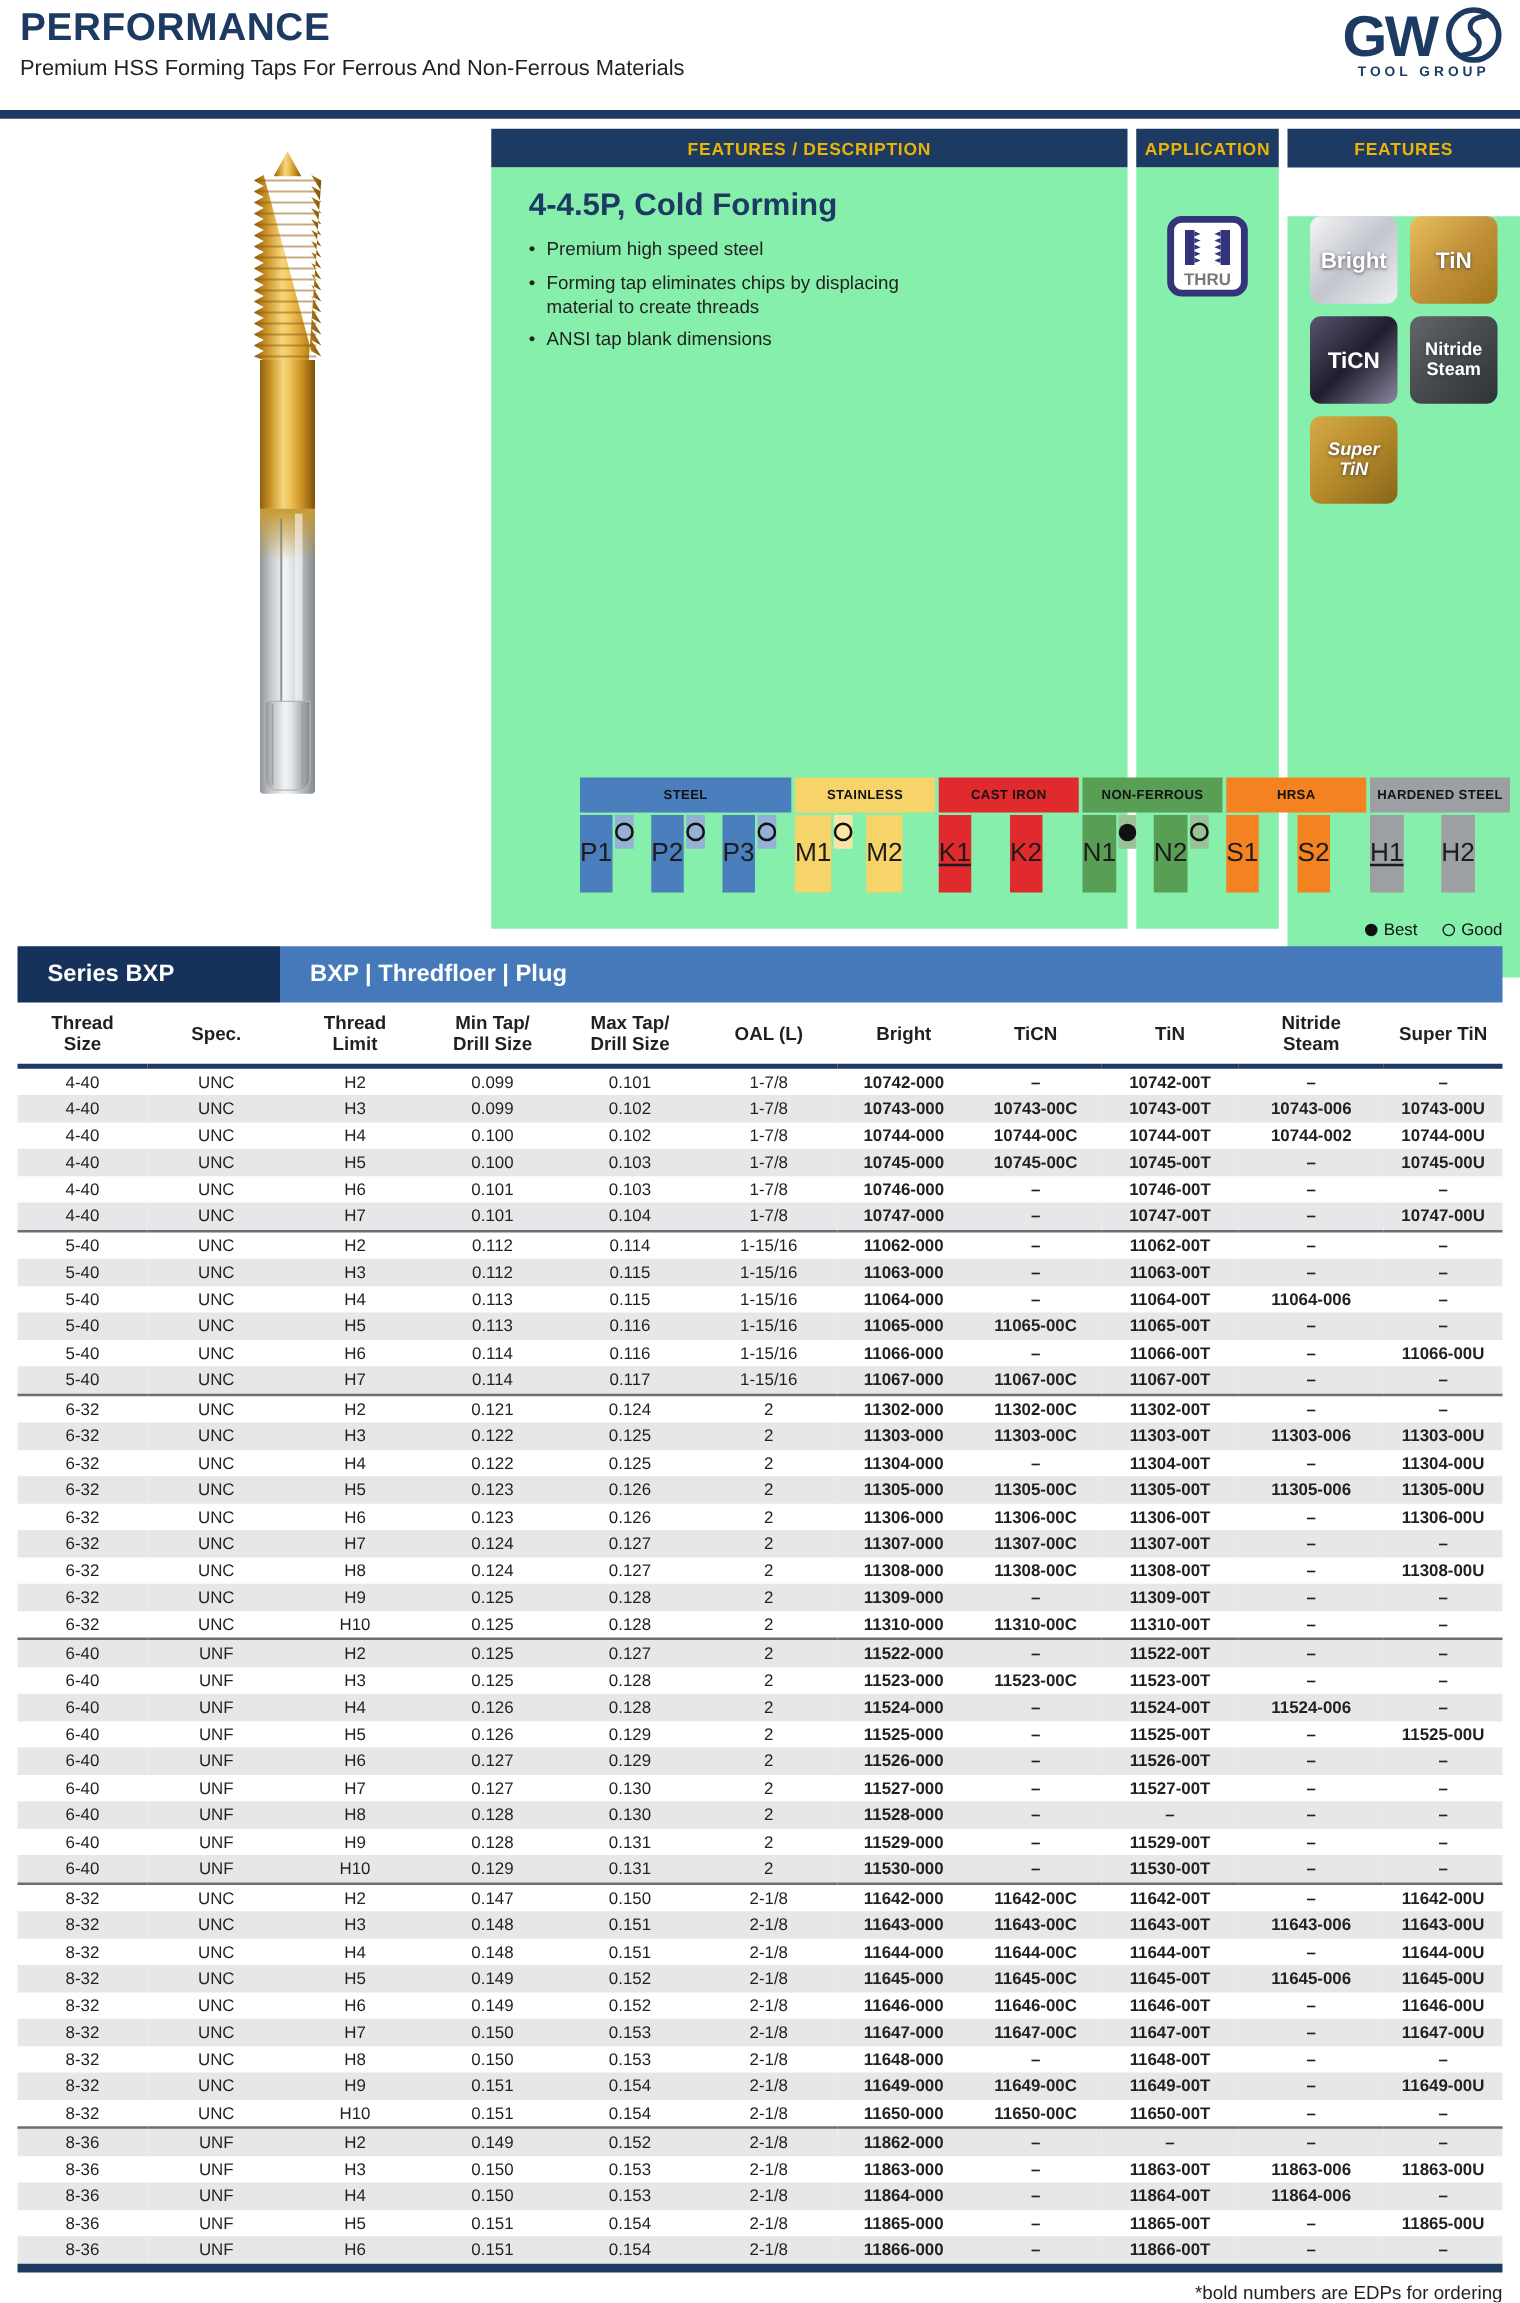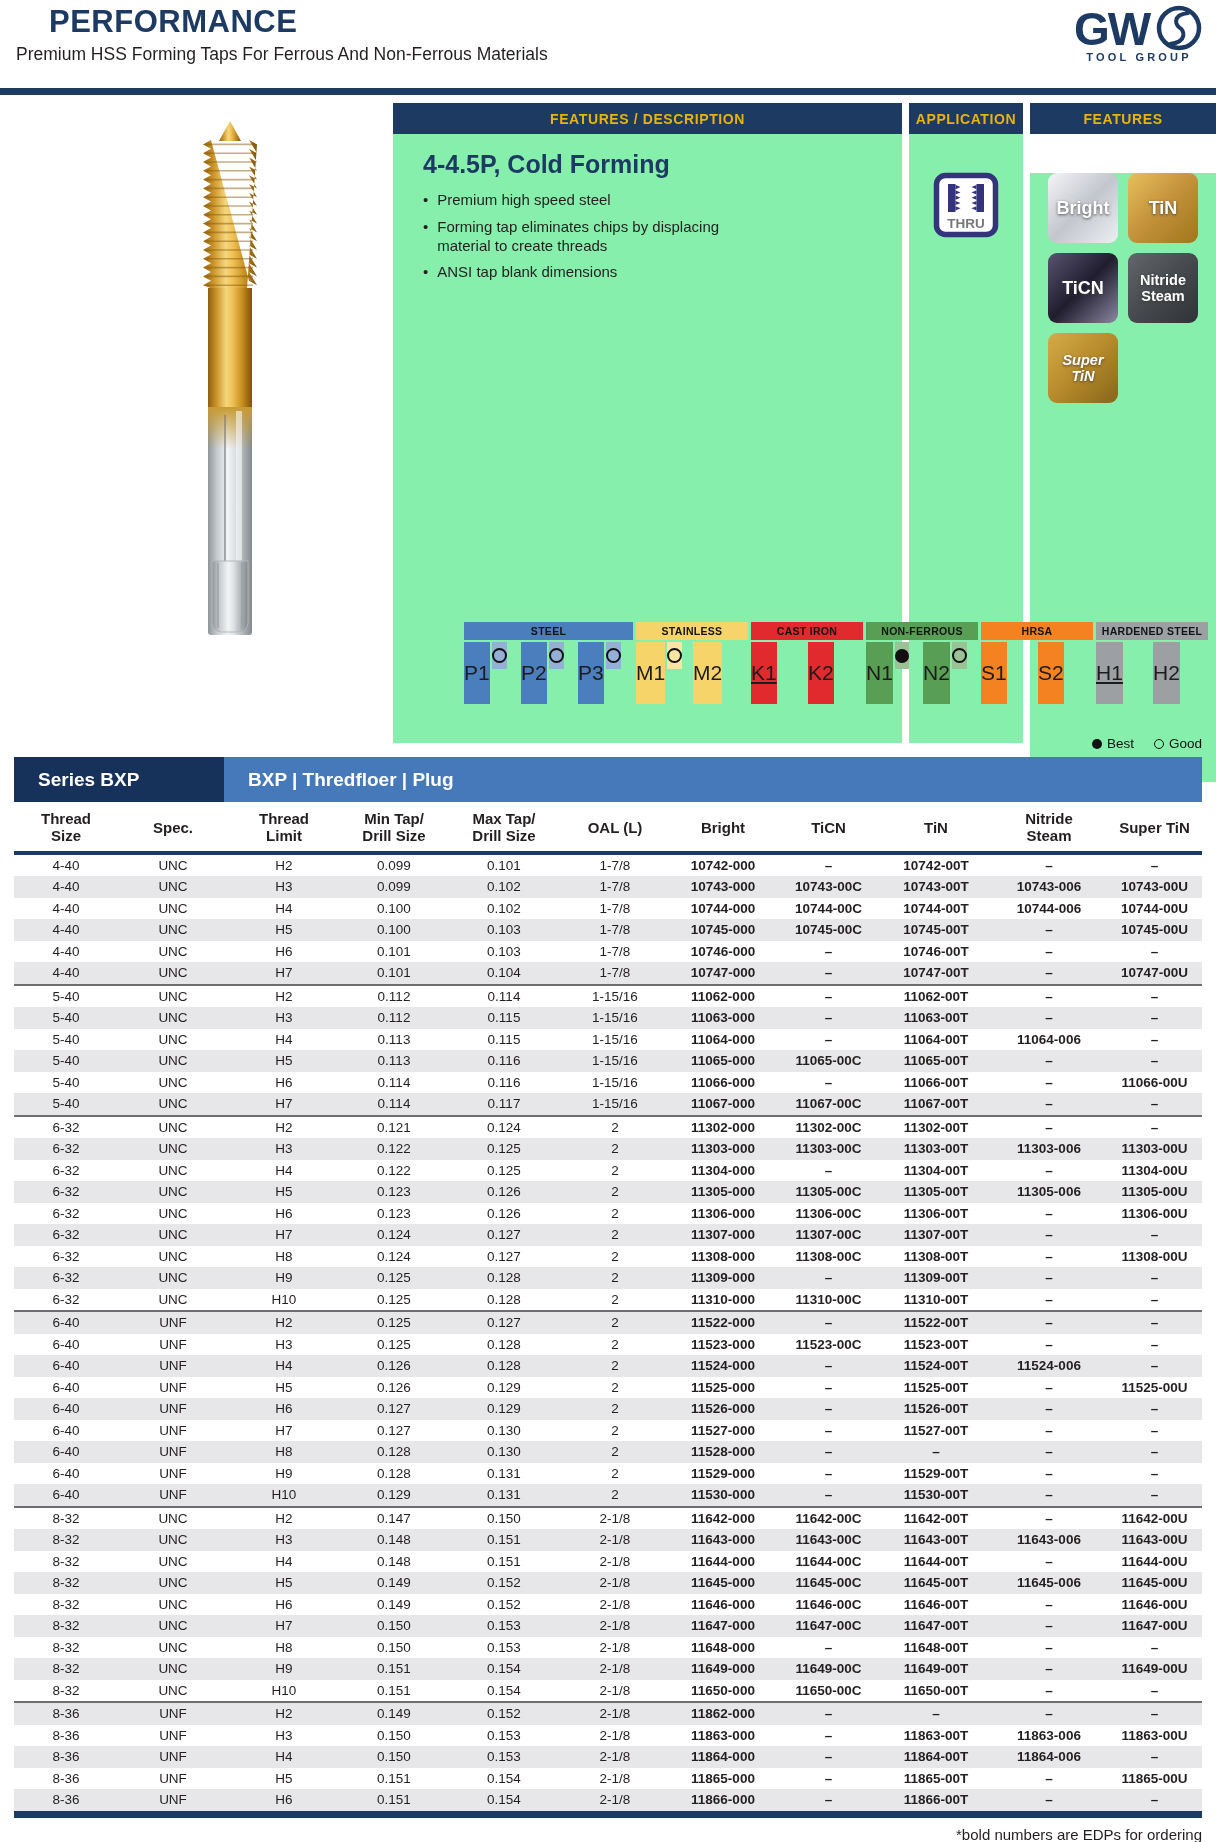--- a/index.html
+++ b/index.html
@@ -1,20 +1,20 @@
 <!DOCTYPE html>
 <html><head>
 <meta charset="utf-8">
 <style>
   html,body{margin:0;padding:0;background:#fff;}
   body{font-family:"Liberation Sans", sans-serif; color:#231f20;}
   .page{position:relative;width:1216px;height:1842px;background:#fff;overflow:hidden;}
 
   
-  .page-title{position:absolute;left:16px;top:4px;font-size:31px;font-weight:bold;color:#1d3a63;letter-spacing:.5px;margin-left:33px;}
+  .page-title{position:absolute;left:16px;top:4px;font-size:31px;font-weight:bold;color:#1d3a63;letter-spacing:.5px;}
   .page-subtitle{position:absolute;left:16px;top:44px;font-size:17.5px;color:#231f20;}
   .logo{position:absolute;right:12px;top:5px;width:130px;}
   .header-rule{position:absolute;left:0;top:88px;width:1216px;height:7px;background:#1d3a63;}
 
   
   .panel{position:absolute;top:103px;}
   .panel-header{height:31px;background:#1d3a63;color:#eab308;font-weight:bold;font-size:14px;
     display:flex;align-items:center;justify-content:center;letter-spacing:.6px;}
   .panel-body{background:#86efac;height:609px;box-sizing:border-box;}
   #features-panel{left:393px;width:509px;}
@@ -30,21 +30,21 @@
 
   .badges-grid{display:grid;grid-template-columns:70px 70px;gap:10px;width:150px;margin:39px auto 0;}
   .badge{width:70px;height:70px;border-radius:9px;display:flex;align-items:center;justify-content:center;
     color:#fff;font-weight:bold;font-size:18px;text-align:center;white-space:pre-line;line-height:1.12;
     text-shadow:0 1px 3px rgba(55,55,55,.85);}
   .badge.small{font-size:14.5px;}
 
   
   .material-chart{position:absolute;left:464px;top:622px;display:flex;gap:3px;}
   .chart-group{display:flex;flex-direction:column;gap:2px;}
-  .group-label{height:18px;display:flex;align-items:center;justify-content:center;
+  .group-label{height:28px;display:flex;align-items:center;justify-content:center;
     font-size:10.5px;font-weight:bold;color:#131313;letter-spacing:.3px;}
   .group-cells{display:flex;gap:2px;}
   .chart-cell{width:55px;display:flex;flex-direction:row;gap:2px;}
   .cell-top{height:62px;display:flex;align-items:center;justify-content:center;font-size:21px;color:#1c1c1c;}
   .cell-band{height:27px;display:flex;align-items:center;justify-content:center;}
   .dot-hollow{width:11px;height:11px;border:2px solid #111;border-radius:50%;background:transparent;}
   .dot-filled{width:14px;height:14px;background:#111;border-radius:50%;}
   .chart-legend{position:absolute;top:736px;right:14px;display:flex;gap:20px;align-items:center;
     font-size:13.5px;color:#111;}
   .legend-item{display:flex;align-items:center;gap:5px;}
@@ -370,21 +370,21 @@
           <tr class="">
             <td>4-40</td>
             <td>UNC</td>
             <td>H4</td>
             <td>0.100</td>
             <td>0.102</td>
             <td>1-7/8</td>
             <td class="b">10744-000</td>
             <td class="b">10744-00C</td>
             <td class="b">10744-00T</td>
-            <td class="b">10744-006</td>
+            <td class="b">10744-002</td>
             <td class="b">10744-00U</td>
           </tr>
           <tr class="alt">
             <td>4-40</td>
             <td>UNC</td>
             <td>H5</td>
             <td>0.100</td>
             <td>0.103</td>
             <td>1-7/8</td>
             <td class="b">10745-000</td>

